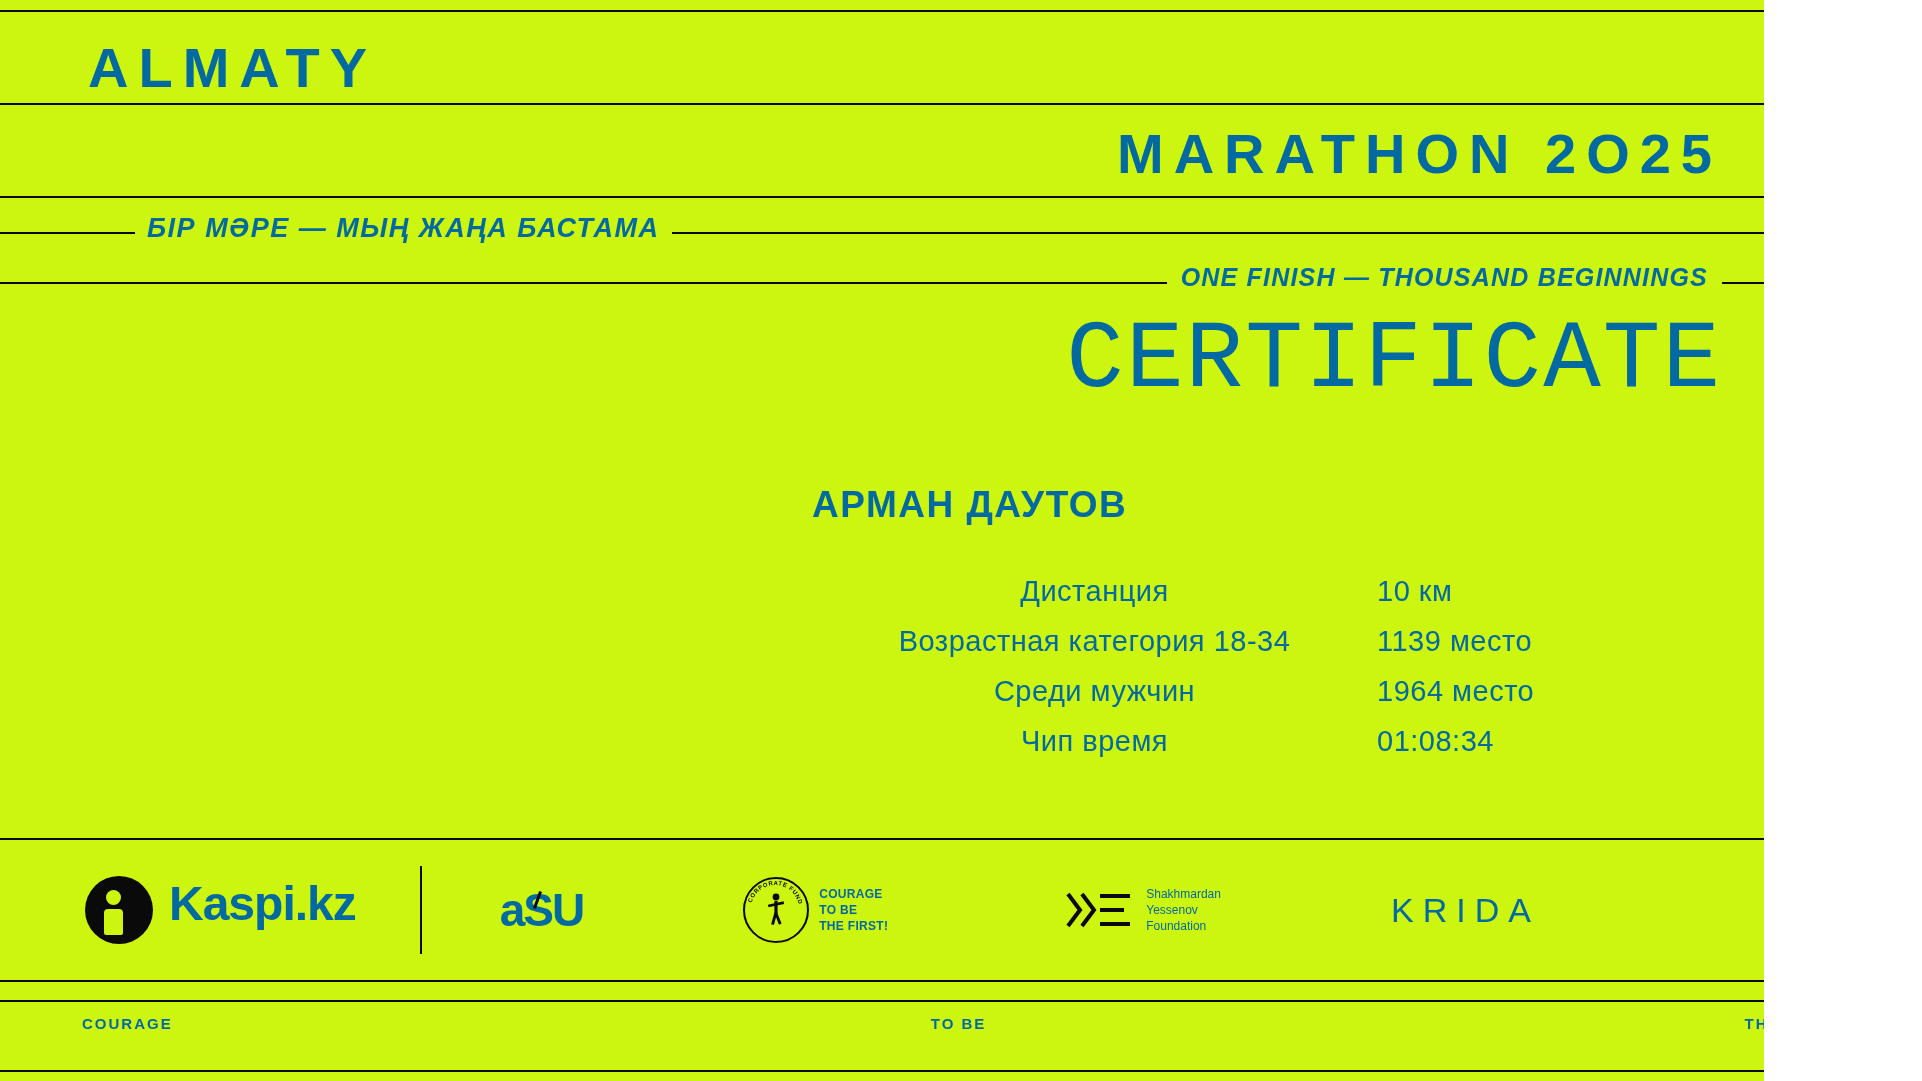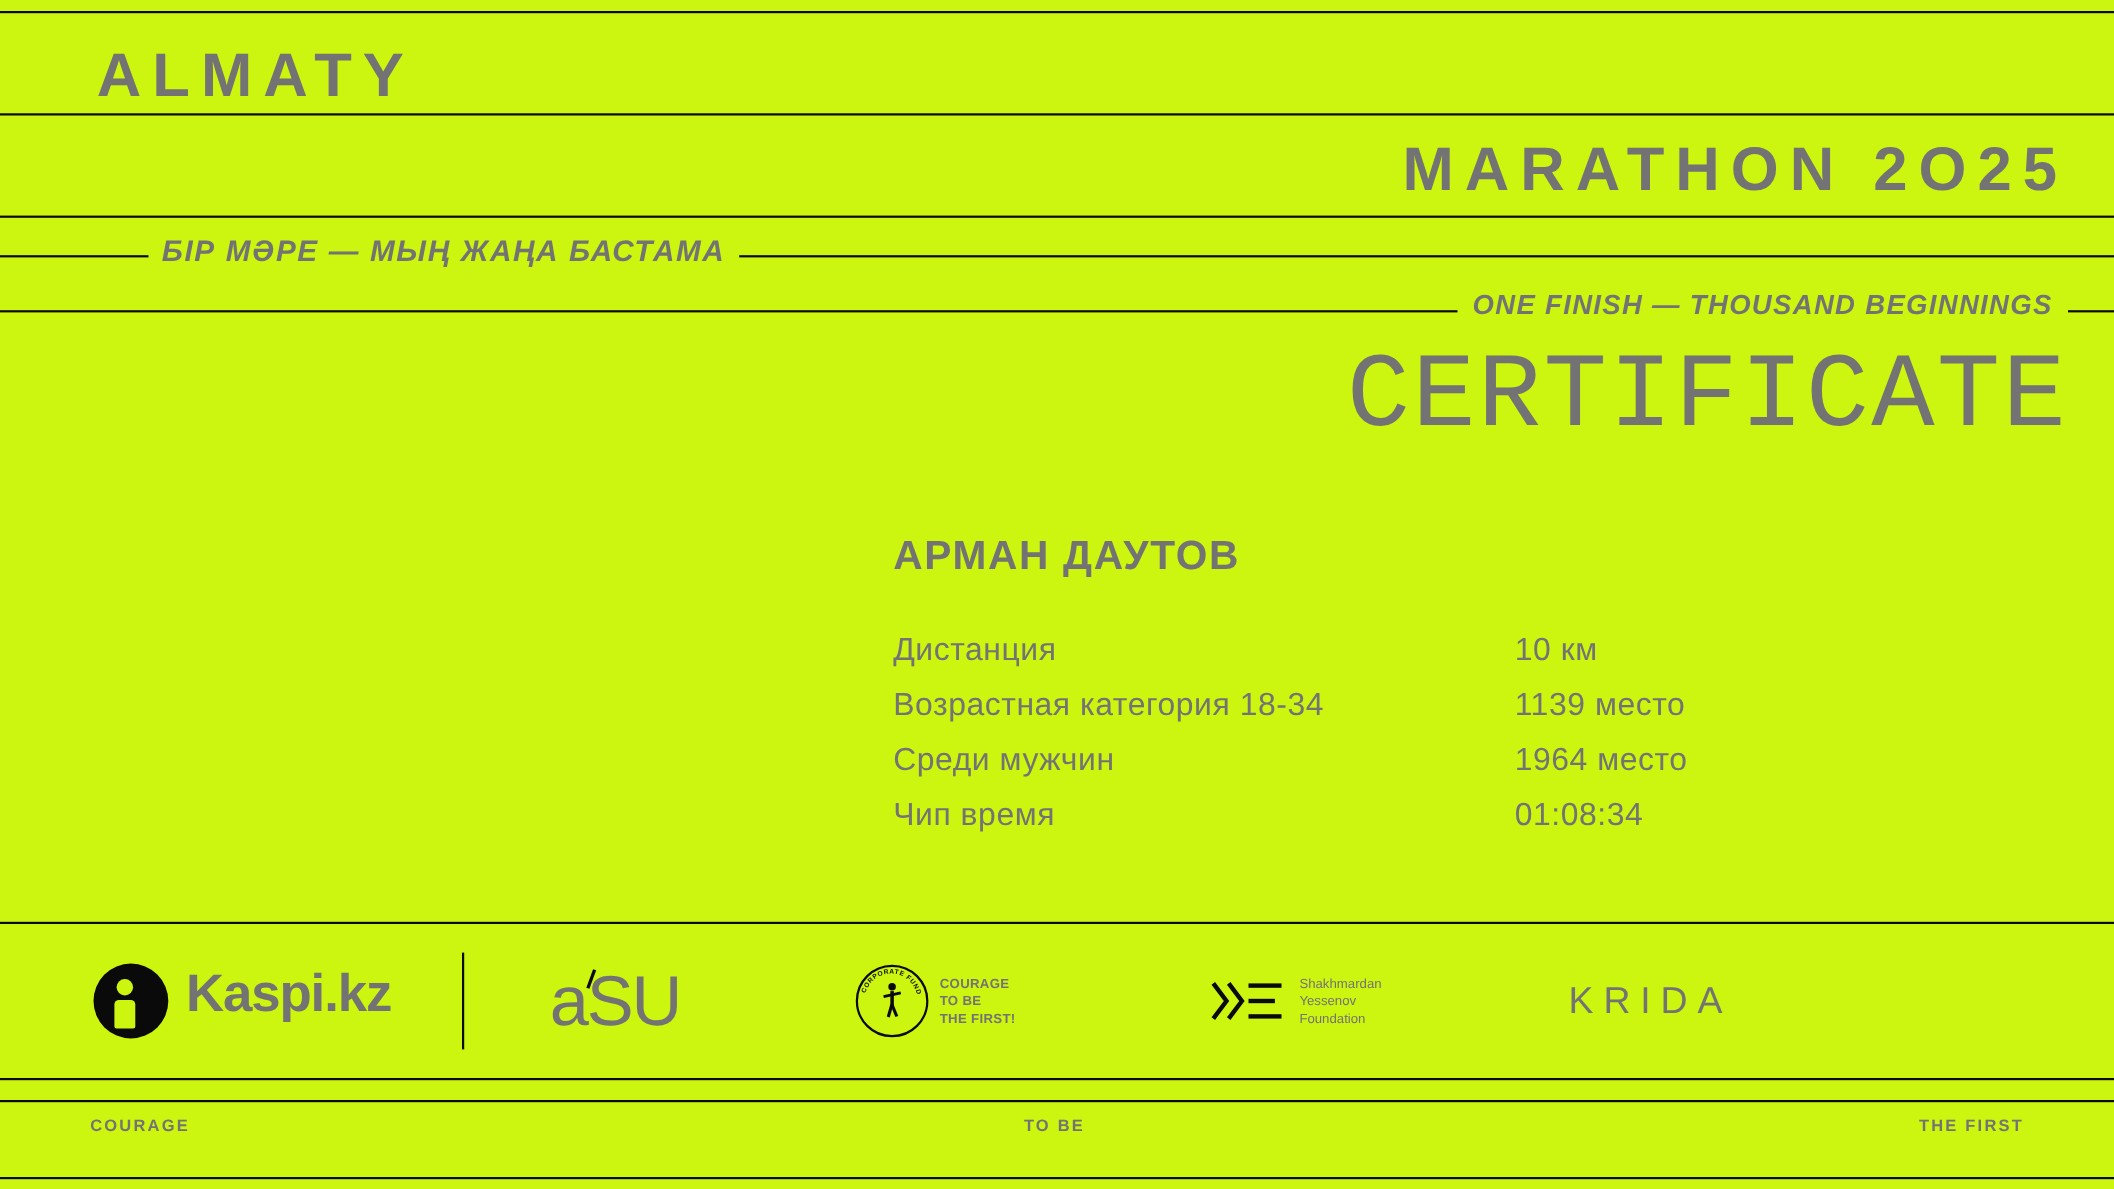--- a/index.html
+++ b/index.html
@@ -5,25 +5,25 @@
   html, body {
     margin: 0;
     padding: 0;
     background: #ffffff;
   }
   body {
     font-family: "Liberation Sans", sans-serif;
   }
   .certificate {
     position: relative;
-    width: 1922px;
+    width: 1764px;
     height: 1081px;
     background: #ccf510;
     overflow: hidden;
-    color: #737373;
+    color: #0369a1;
   }
 
   
   .rule {
     position: absolute;
     left: 0;
     width: 1922px;
     height: 2px;
     background: #0a0a0a;
   }
@@ -107,20 +107,21 @@
   }
   .res-row {
     display: flex;
     align-items: baseline;
     height: 50px;
   }
   .res-label {
     width: 565px;
     font-size: 29px;
     letter-spacing: 0.5px;
+    text-align: center;
   }
   .res-value {
     font-size: 29px;
     letter-spacing: 0.5px;
   }
 
   
   .sponsors {
     position: absolute;
     left: 0;
@@ -170,22 +171,22 @@
     letter-spacing: -1px;
   }
   .divider-v {
     width: 2px;
     height: 88px;
     background: #0a0a0a;
     margin-left: 64px;
   }
   .sp-asu {
     margin-left: 78px;
-    font-size: 64px;
-    font-weight: 400;
+    font-size: 46px;
+    font-weight: 700;
     letter-spacing: -2px;
     position: relative;
   }
   .asu-tick {
     position: absolute;
     left: 36px;
     top: 8px;
     width: 3px;
     height: 18px;
     background: #0a0a0a;

